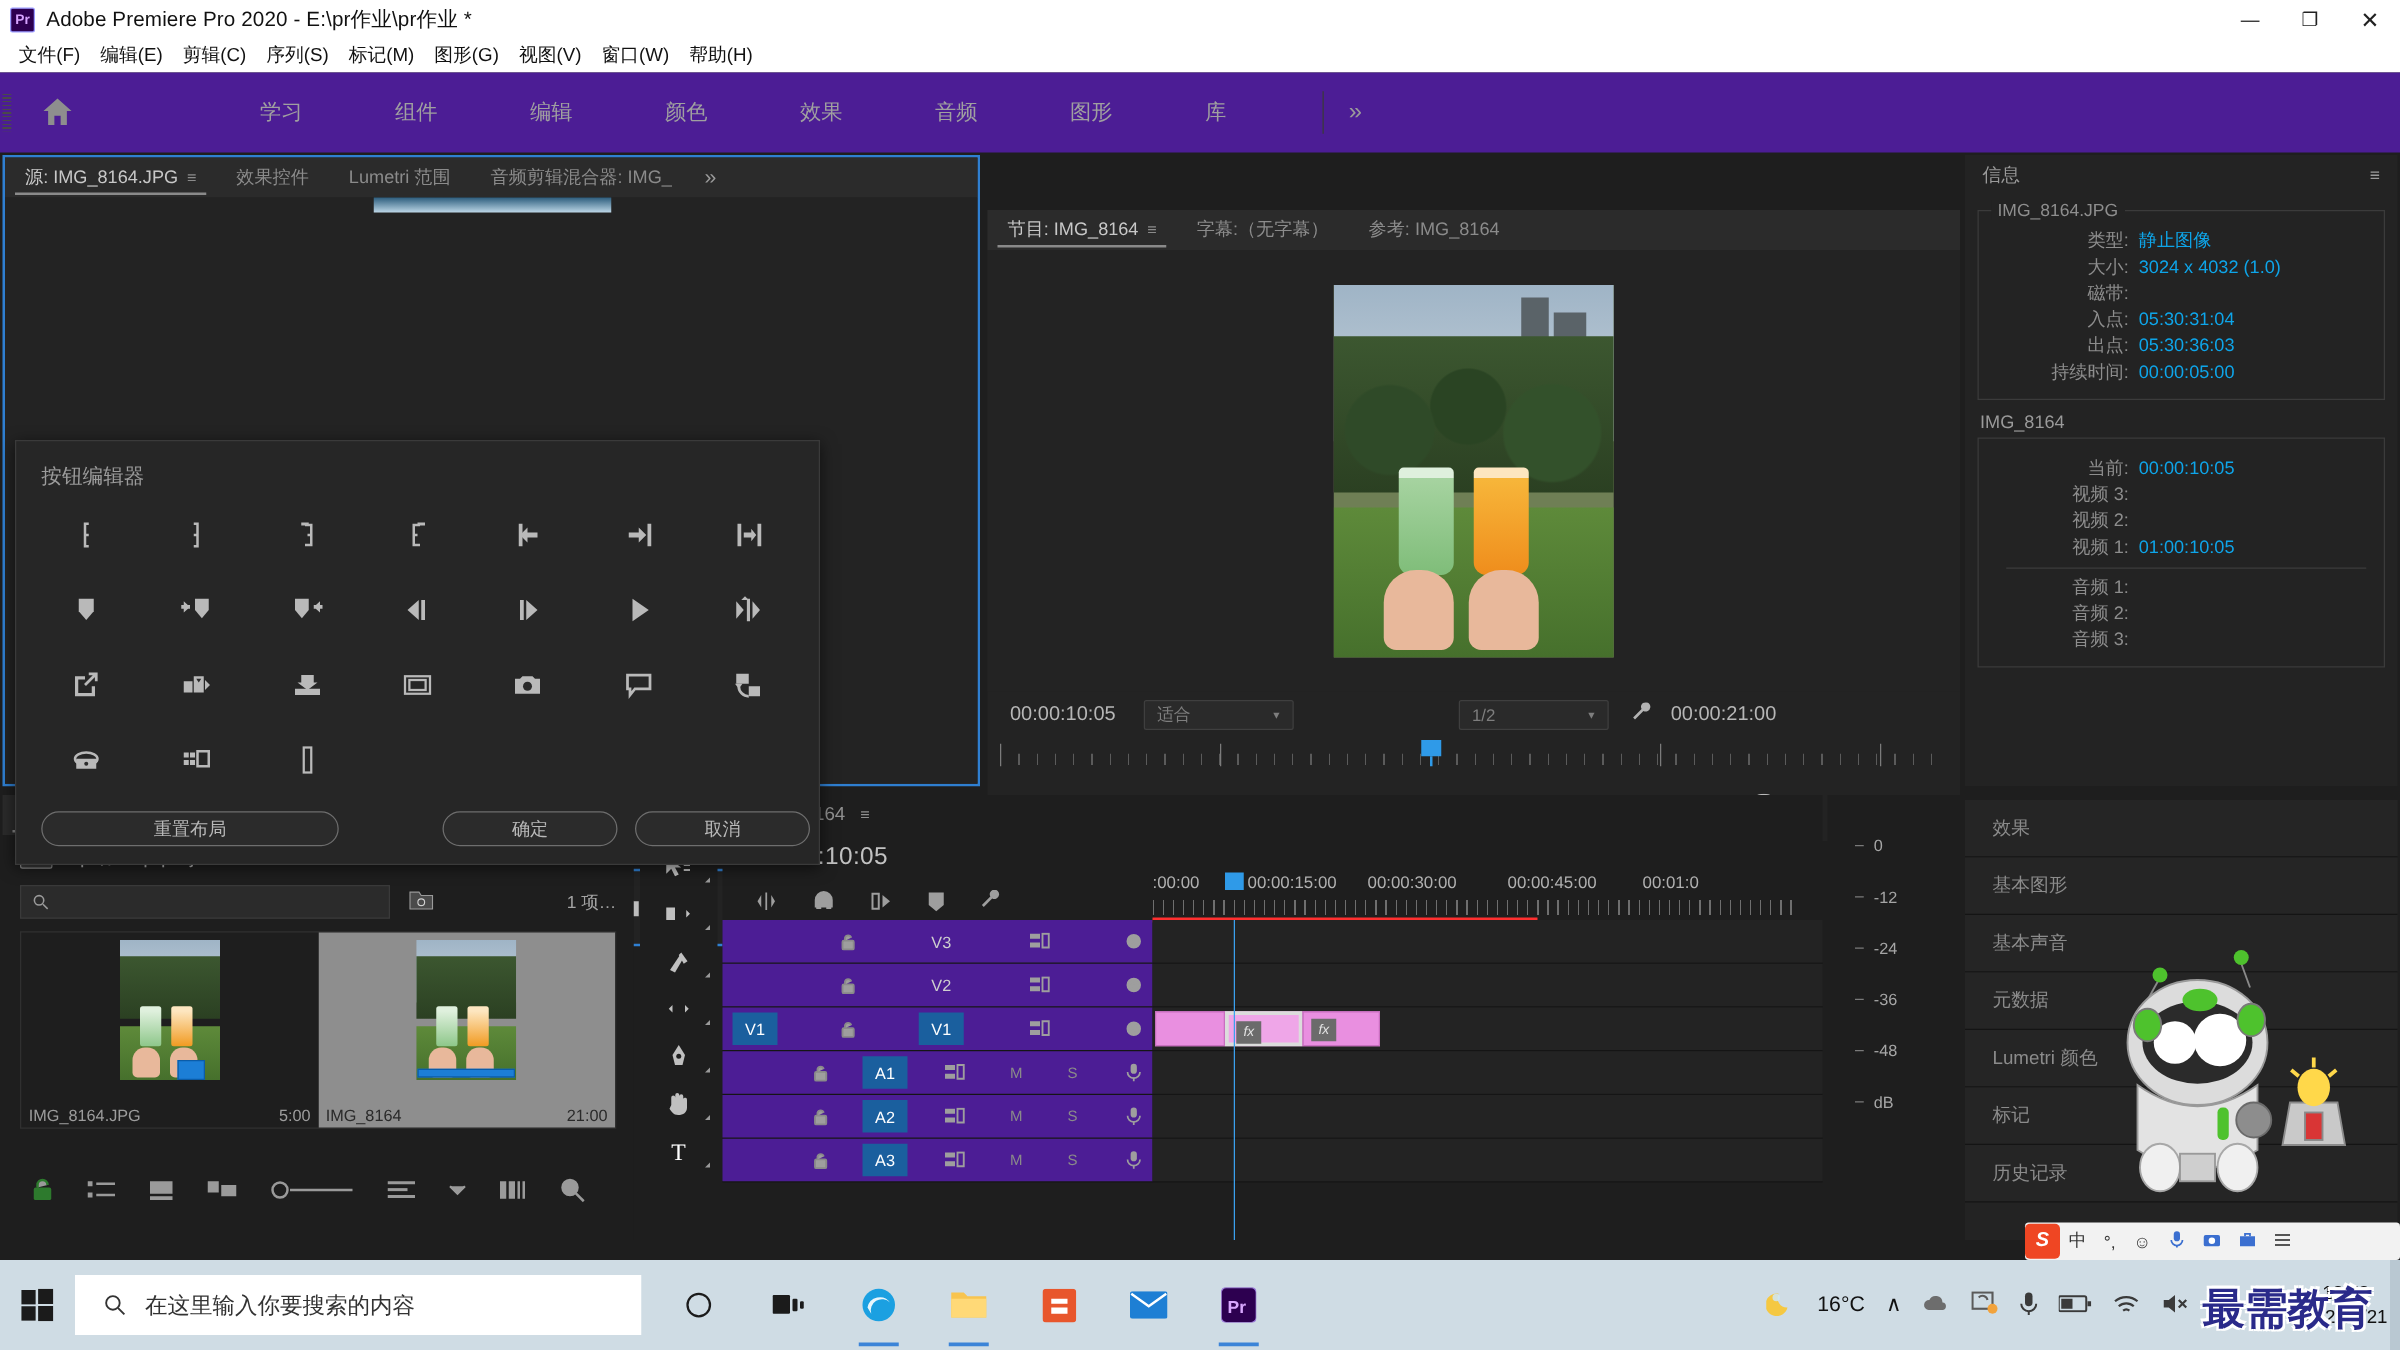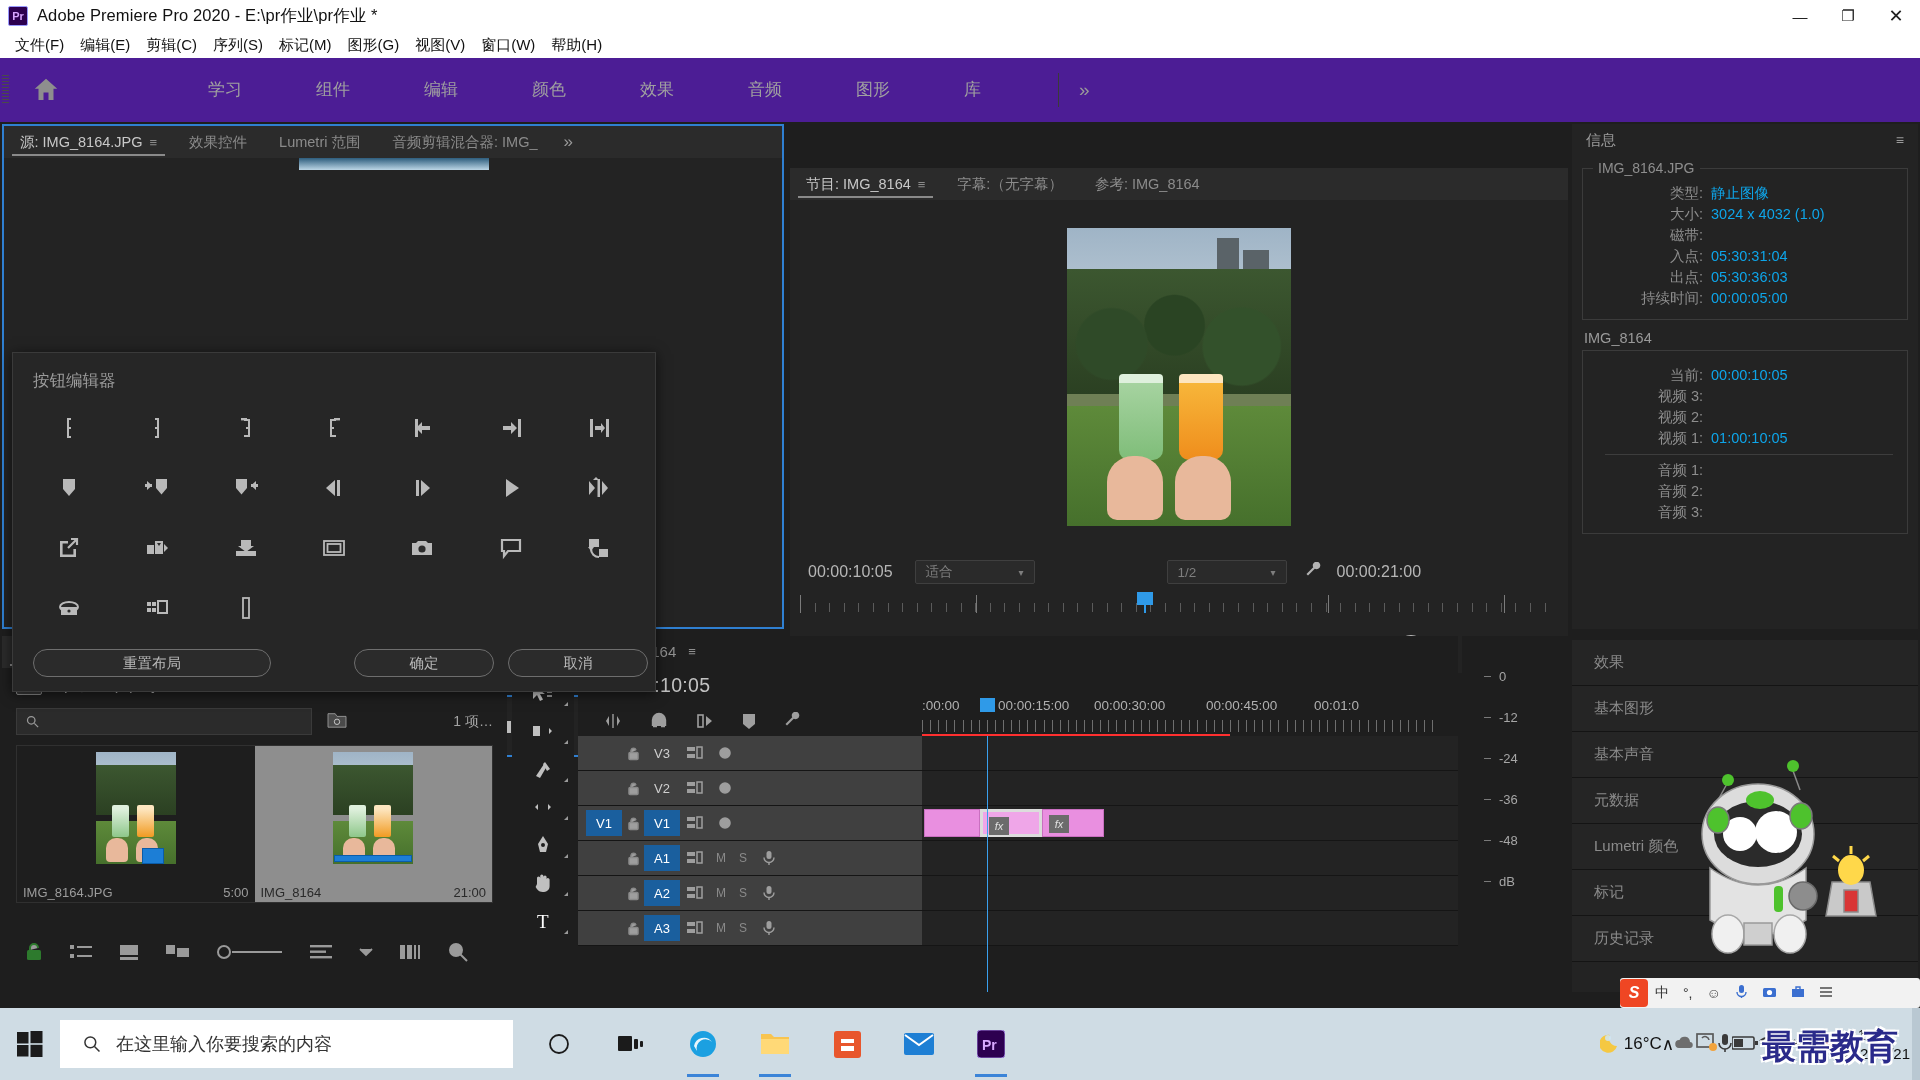--- a/index.html
+++ b/index.html
@@ -210,21 +210,21 @@
                display:flex; align-items:center; gap:28px; padding-left:10px; }
   .tl-iconrow svg{ fill:#9e9e9e; }
   .tl-ruler{ position:absolute; left:344px; right:18px; top:62px; height:34px; }
   .tl-lbl{ position:absolute; top:0; color:#b0b0b0; font-size:13.5px; white-space:nowrap; }
   .tl-ticks{ position:absolute; left:0; right:0; top:22px; height:12px;
              background:repeating-linear-gradient(to right,#6e6e6e 0 1px,transparent 1px 8.1px);}
   .tl-redbar{ position:absolute; left:0; width:308px; top:36px; height:4px; background:#ff2f2f; }
   .tl-tracks{ position:absolute; left:0; right:0; top:100px; bottom:0; }
   .trk{ height:35px; display:flex; align-items:center; position:relative;
         border-bottom:1px solid #151515; }
-  .trk .hdr{ width:344px; height:100%; display:flex; align-items:center; background:#404040; }
+  .trk .hdr{ width:344px; height:100%; display:flex; align-items:center; background:#4c1d95;justify-content:space-between; }
   .trk .target{ width:36px; height:26px; margin-left:8px; background:transparent;
                 display:flex; align-items:center; justify-content:center;
                 color:#cfcfcf; font-size:13px; }
   .trk .target.on{ background:#1a5f9e; color:#ffffff; }
   .trk .lock{ width:22px; display:flex; justify-content:center; }
   .trk .tname{ width:36px; height:26px; display:flex; align-items:center;
                justify-content:center; font-size:13px; color:#cfcfcf; }
   .trk .tname.on{ background:#1a5f9e; color:#fff; }
   .trk .ic{ width:30px; display:flex; justify-content:center; }
   .trk .ms{ width:22px; text-align:center; font-size:12px; color:#8a8a8a; }
@@ -262,21 +262,21 @@
             background:#cfdce4; display:flex; align-items:center; }
   .start{ width:60px; height:72px; display:flex; align-items:center; justify-content:center; }
   .tb-search{ width:453px; height:48px; background:#fff; display:flex; align-items:center;
               padding-left:22px; }
   .tb-search .ph{ color:#333; font-size:18px; margin-left:14px; }
   .tb-icons{ display:flex; align-items:center; margin-left:24px; gap:28px; }
   .tb-ic{ width:44px; height:48px; display:flex; align-items:center; justify-content:center;
           position:relative; }
   .tb-ic.running:after{ content:""; position:absolute; bottom:-9px; left:6px; right:6px;
                         height:3px; background:#3b84d8; }
-  .tray{ margin-left:auto; display:flex; align-items:center; padding-right:10px; }
+  .tray{ margin-left:auto; display:flex; align-items:center; gap:17px; padding-right:10px; }
   .tray .txt{ color:#111; font-size:17px; }
   .clock{ color:#111; font-size:15px; line-height:19px; text-align:center; }
   .watermark{ position:absolute; right:22px; bottom:10px; color:#2a2a8a;
               font-size:34px; font-weight:bold; z-index:60;
               text-shadow:-2px -2px 0 #fff,2px -2px 0 #fff,-2px 2px 0 #fff,2px 2px 0 #fff;text-align:right;}
   .showdesk{ position:absolute; right:0; bottom:0; width:8px; height:72px; background:#b9c8d2; }
 </style>
 </head>
 <body>
 

